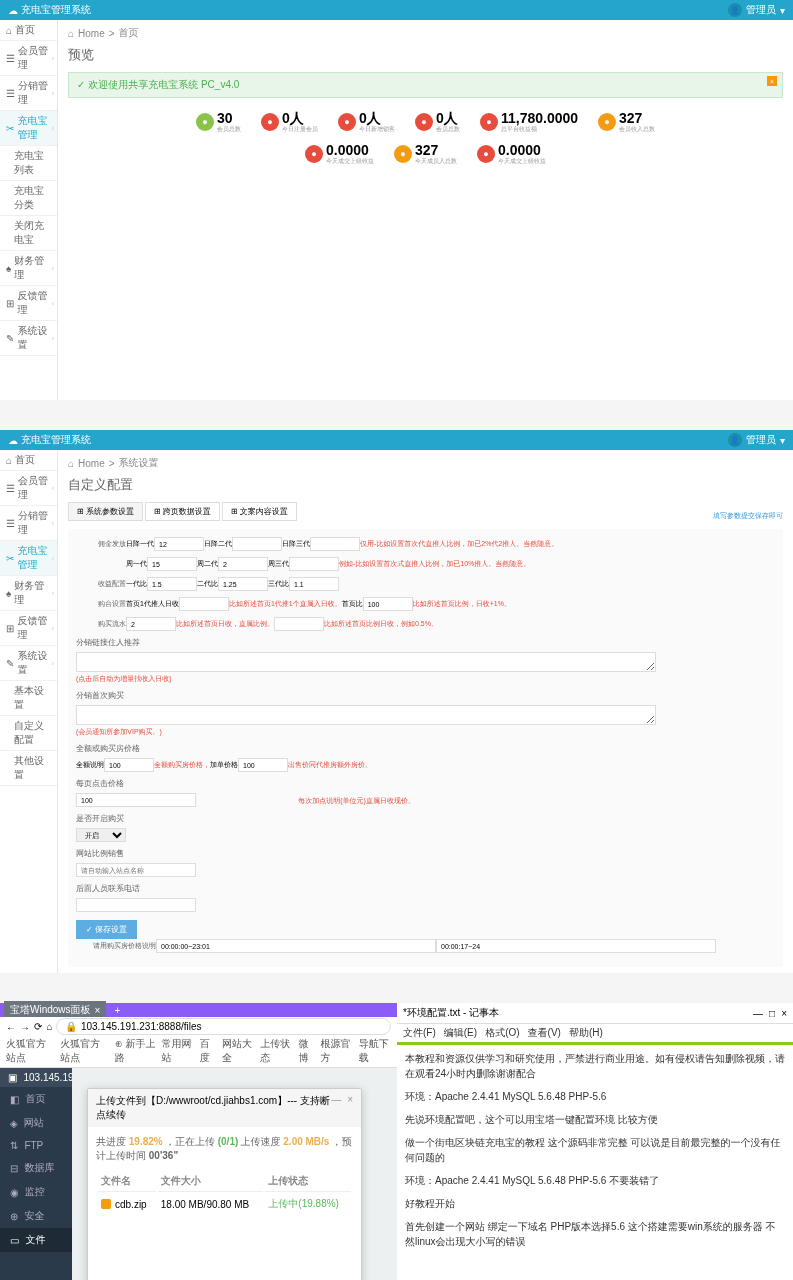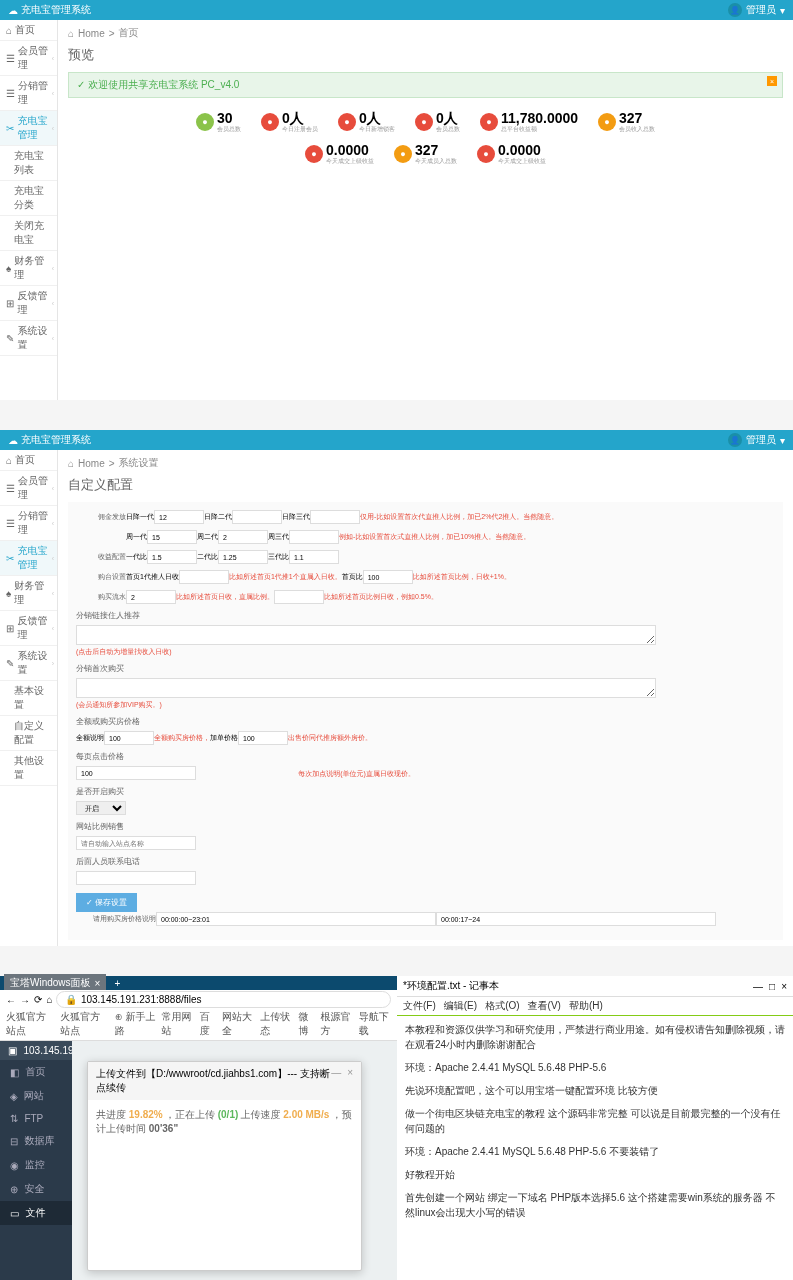--- a/index.html
+++ b/index.html
@@ -43,21 +43,21 @@
 .hint{color:#e74c3c;font-size:7px}
 .hint-blue{color:#3498db;font-size:7px}
 .section-label{font-size:8px;color:#666;margin:6px 0 4px}
 .textarea{width:100%;max-width:580px;height:20px;border:1px solid #ddd;font-size:7px;padding:2px}
 .btn-save{background:#5dade2;color:#fff;border:none;padding:4px 10px;font-size:8px;cursor:pointer;margin-top:8px}
 
 
 .panel3{display:flex;height:420px;position:relative}
 .p3-left{width:397px;background:#2c3e50;position:relative;display:flex;flex-direction:column}
 .p3-right{width:396px;background:#fff;display:flex;flex-direction:column}
-.browser-tab{background:#0c4a6e;display:flex;align-items:center;height:14px;padding:0 4px;gap:4px}
+.browser-tab{background:#8b5cf6;display:flex;align-items:center;height:14px;padding:0 4px;gap:4px}
 .tab-item{background:#6c757d;padding:2px 6px;font-size:7px;color:#fff;display:flex;align-items:center;gap:4px}
 .tab-add{color:#fff;font-size:10px;padding:0 4px}
 .browser-bar{background:#fff;display:flex;align-items:center;gap:4px;padding:3px 6px;height:18px}
 .browser-bar .addr{flex:1;border:1px solid #ddd;border-radius:10px;padding:2px 8px;font-size:7px;display:flex;align-items:center;gap:3px}
 .bookmark-bar{background:#fff;display:flex;align-items:center;gap:6px;padding:2px 6px;font-size:7px;color:#555;border-bottom:1px solid #ddd}
 .bt-panel{flex:1;display:flex;background:#2c3e50}
 .bt-sidebar{width:72px;background:#2b3a4a}
 .bt-top{background:#3a4a5a;display:flex;align-items:center;gap:6px;padding:4px 8px;font-size:8px;color:#fff}
 .bt-item{display:flex;align-items:center;gap:6px;padding:5px 10px;font-size:8px;color:#aab;cursor:pointer}
 .bt-item.active{background:#1e2a36;color:#fff}
@@ -69,21 +69,21 @@
 .upload-info{font-size:8px;color:#666;margin-bottom:6px}
 .upload-table{width:100%;font-size:7px}
 .upload-table th{text-align:left;padding:3px;color:#888;border-bottom:1px solid #eee}
 .upload-table td{padding:3px}
 .file-row{display:flex;align-items:center;gap:4px}
 .file-icon{width:10px;height:10px;background:#f39c12;border-radius:2px}
 .progress-txt{color:#5cb85c}
 
 .notepad-title{background:#fff;border-bottom:1px solid #ddd;padding:3px 6px;font-size:8px;display:flex;align-items:center;justify-content:space-between}
 .notepad-ctrls{display:flex;gap:6px;font-size:8px}
-.notepad-menu{display:flex;gap:8px;padding:2px 6px;font-size:8px;color:#333;border-bottom:1px solid #84cc16}
+.notepad-menu{display:flex;gap:8px;padding:2px 6px;font-size:8px;color:#333;border-bottom:3px solid #84cc16}
 .notepad-body{flex:1;padding:6px 8px;font-size:10px;color:#333;line-height:1.5;overflow:hidden}
 .notepad-body p{margin-bottom:8px}
 </style>
 </head>
 <body>
 
 <div class="section">
   <div class="topbar">
     <div class="logo">
       <span>☁</span>
@@ -281,20 +281,28 @@
         </div>
       </div>
     <div class="main">
       <div class="breadcrumb">
         <span>⌂</span>
         <span>Home</span>
         <span>&gt;</span>
         <span>系统设置</span>
       </div>
       <div class="title">自定义配置</div>
+      <div style="display:flex;justify-content:space-between;align-items:center">
+        <div class="tabs" id="tabs2">
+            <div class="tab active">⊞ 系统参数设置</div>
+            <div class="tab">⊞ 跨页数据设置</div>
+            <div class="tab">⊞ 文案内容设置</div>
+          </div>
+        <span class="hint-blue">填写参数提交保存即可</span>
+      </div>
       <div class="form-area">
         <div class="form-row">
           <span class="form-lbl">佣金发放</span>
           <span style="font-size:7px">日降一代</span>
             <input class="form-input" value="12" style="">
           <span style="font-size:7px">日降二代</span>
             <input class="form-input" style="">
           <span style="font-size:7px">日降三代</span>
             <input class="form-input" style="">
           <span class="hint">仅用-比如设置首次代直推人比例，加已2%代2推人。当然随意。</span>
@@ -447,20 +455,39 @@
               <span>×</span>
             </div>
           </div>
           <div class="modal-body">
             <div class="upload-info">
               <span>共进度 </span><b style="color:#f0ad4e">19.82%</b>
               <span>，正在上传 </span><b style="color:#5cb85c">(0/1)</b>
               <span>   上传速度 </span><b style="color:#f0ad4e">2.00 MB/s</b>
               <span>，预计上传时间 </span><b>00'36"</b>
             </div>
+            <table class="upload-table">
+              <tbody>
+                  <tr>
+                <th>文件名</th>
+                <th>文件大小</th>
+                <th>上传状态</th>
+              </tr>
+              <tr>
+                <td>
+                      <div class="file-row">
+                        <span class="file-icon"></span>
+                        <span>cdb.zip</span>
+                      </div>
+                    </td>
+                <td>18.00 MB/90.80 MB</td>
+                <td class="progress-txt">上传中(19.88%)</td>
+              </tr>
+            </tbody>
+              </table>
           </div>
           <div style="height:120px"></div>
 
         </div>
 
       </div>
     </div>
   </div>
   <div class="p3-right">
     <div class="notepad-title">

